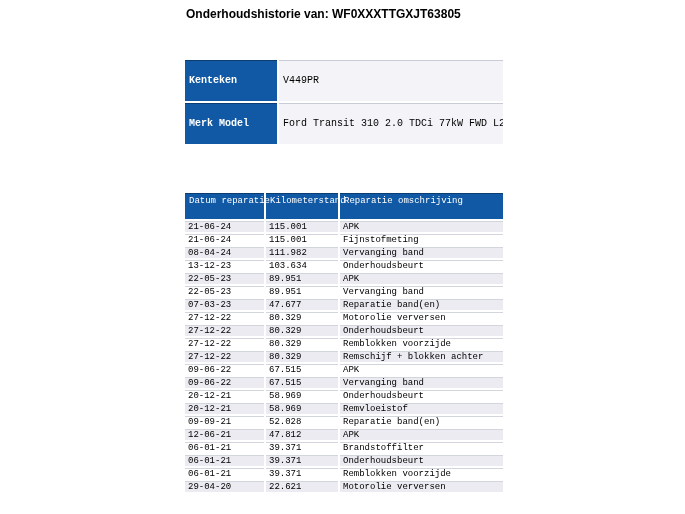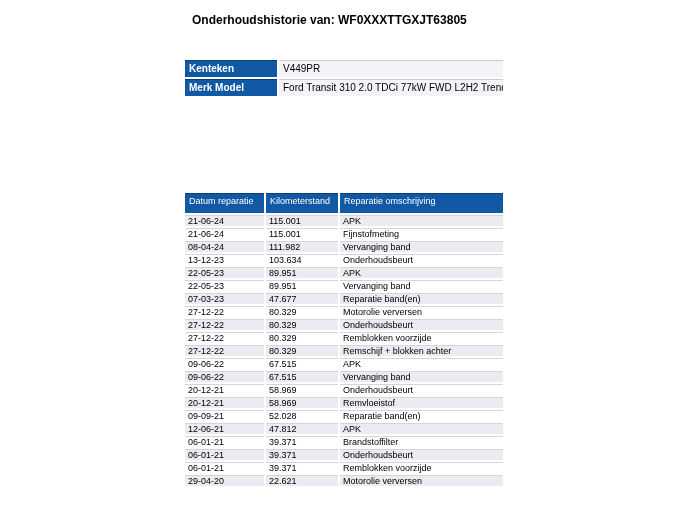--- a/index.html
+++ b/index.html
@@ -16,32 +16,33 @@
     width: 685px; height: 514px;
     background: #ffffff;
     font-family: "Liberation Sans", "DejaVu Sans", sans-serif;
     color: #000;
     position: relative;
     overflow: hidden;
   }
   .page-title {
     position: absolute;
     left: 186px; top: 7px;
-    margin: 6px;
+    margin: 0;
     font-size: 12px;
     line-height: 15px;
     font-weight: bold;
     color: #000;
     white-space: nowrap;
   }
   table {
     position: absolute;
     border-collapse: separate;
     border-spacing: 2px;
     table-layout: fixed;
+    font-family: Liberation Mono, monospace;
   }
   
   .vehicle-table { left: 183px; top: 58px; width: 322px; }
   .vehicle-table col.vc1 { width: 92px; }
   .vehicle-table th {
     background: var(--blue);
     border-top: 1px solid var(--navy);
     color: #fff;
     font-size: 10px;
     font-weight: bold;
@@ -49,40 +50,40 @@
     vertical-align: middle;
     padding: 0 4px;
     height: 16px;
     line-height: 16px;
     white-space: nowrap;
   }
   .vehicle-table td {
     background: var(--value-bg);
     border-top: 1px solid var(--value-border);
     font-size: 10px;
-    padding: 0 4px;
+    padding: 12px 4px;
     height: 16px;
     line-height: 16px;
     white-space: nowrap;
     overflow: hidden;
   }
   
   .history-table { left: 183px; top: 191px; width: 322px; }
   .history-table col.hc1 { width: 79px; }
   .history-table col.hc2 { width: 72px; }
   .history-table th {
     background: var(--blue);
     border-top: 1px solid var(--navy);
     color: #fff;
     font-size: 9px;
     font-weight: normal;
     text-align: left;
     vertical-align: top;
     padding: 2px 4px 0 4px;
-    height: 20px;
+    height: 26px;
     white-space: nowrap;
   }
   .history-table td {
     background: #ffffff;
     border-top: 1px solid var(--cell-border);
     font-size: 9px;
     line-height: 10px;
     padding: 0 3px;
     height: 9px;
     white-space: nowrap;

